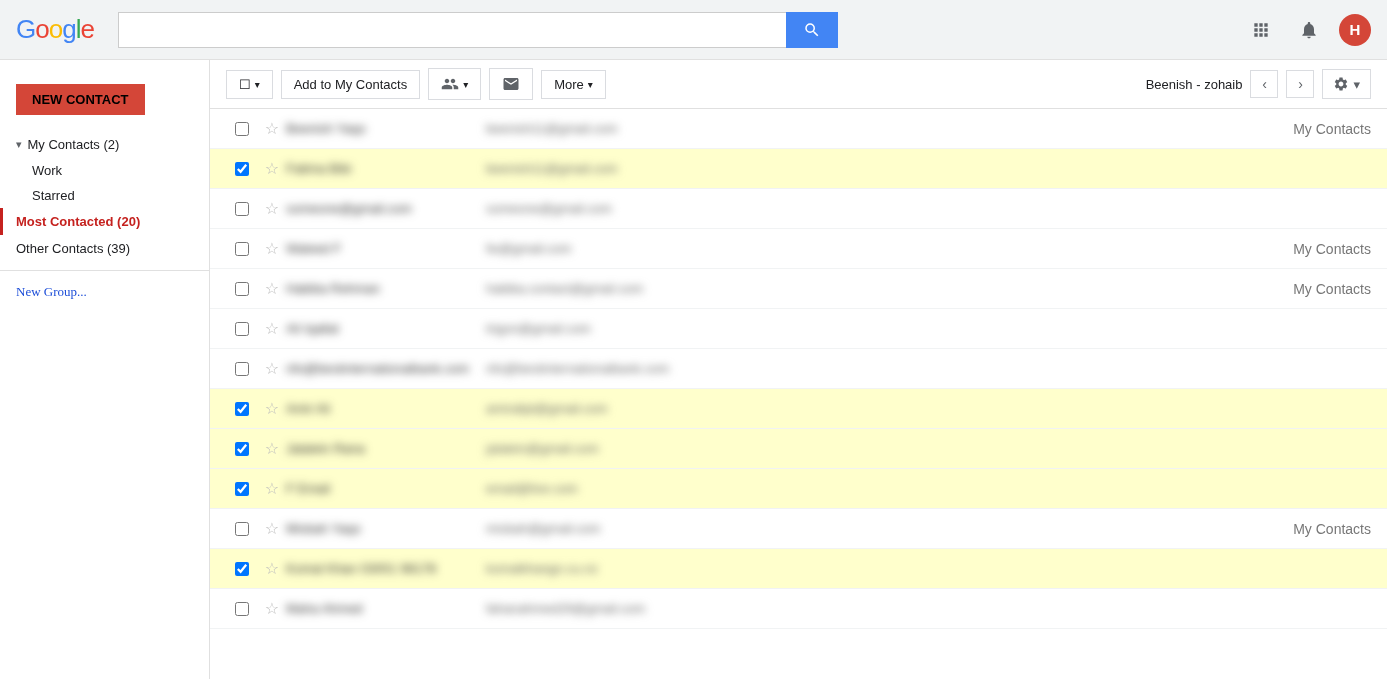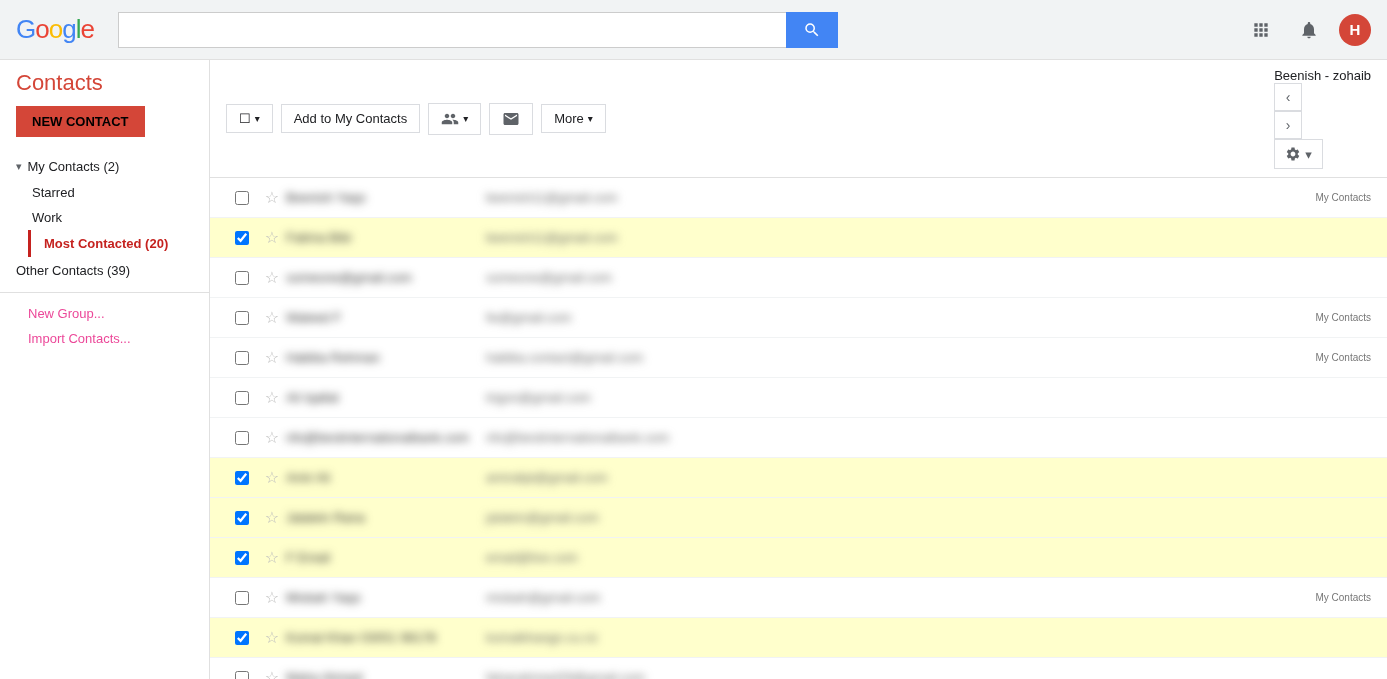--- a/index.html
+++ b/index.html
@@ -121,43 +121,43 @@
       cursor: pointer;
       color: #202124;
       font-size: 13px;
       position: relative;
     }
     .sidebar-item.active {
       color: #c5221f;
       font-weight: bold;
       border-left: 3px solid #c5221f;
       padding-left: 13px;
-      margin-left: 28px;
     }
     .sidebar-item .arrow {
       margin-right: 6px;
       font-size: 11px;
       color: #5f6368;
     }
     .sidebar-subitem {
       padding: 5px 16px 5px 32px;
       cursor: pointer;
       color: #202124;
       font-size: 13px;
     }
     .sidebar-divider {
       height: 1px;
       background: #e0e0e0;
       margin: 8px 0;
     }
     .sidebar-link {
-      padding: 5px 28px;
-      cursor: pointer;
-      color: #ec4899;
-      font-size: 13px;
+      padding: 5px 16px;
+      cursor: pointer;
+      color: #1d4ed8;
+      font-size: 13px;
+      font-family: Liberation Serif, serif;
     }
 
     
     .contacts-area {
       flex: 1;
       display: flex;
       flex-direction: column;
       background: #fff;
       overflow: hidden;
     }
@@ -180,22 +180,22 @@
       background: #fff;
       cursor: pointer;
       font-size: 13px;
       color: #202124;
     }
     .tb-btn .chevron { font-size: 10px; }
 
     .toolbar-right {
       margin-left: auto;
       display: flex;
-      align-items: flex-start;
-      flex-direction: column;
+      align-items: center;
+      gap: 8px;
     }
     .contact-name-nav {
       font-size: 13px;
       color: #202124;
       font-weight: 500;
     }
     .nav-arrow-btn {
       width: 28px; height: 28px;
       border: 1px solid #dadce0;
       background: #fff;
@@ -267,21 +267,21 @@
     .contact-email {
       flex: 1;
       font-size: 13px;
       color: #666;
       overflow: hidden;
       white-space: nowrap;
       text-overflow: ellipsis;
       filter: blur(4px);
     }
     .contact-tag {
-      font-size: 10px;
+      font-size: 14px;
       color: #777;
       margin-left: 8px;
       flex-shrink: 0;
     }
 
     
     .contact-list::-webkit-scrollbar { width: 8px; }
     .contact-list::-webkit-scrollbar-track { background: #f1f3f4; }
     .contact-list::-webkit-scrollbar-thumb { background: #bdbdbd; border-radius: 4px; }
 
@@ -325,39 +325,37 @@
           <path d="M12 22c1.1 0 2-.9 2-2h-4c0 1.1.9 2 2 2zm6-6v-5c0-3.07-1.64-5.64-4.5-6.32V4c0-.83-.67-1.5-1.5-1.5s-1.5.67-1.5 1.5v.68C7.63 5.36 6 7.92 6 11v5l-2 2v1h16v-1l-2-2z"></path>
         </svg>
     </button>
     <div class="avatar-btn">H</div>
   </div>
 </div>
 
 <div class="main-layout">
 
   <div class="sidebar">
-    <div class="contacts-title">Contacts</div>
     <div style="height:12px"></div>
     <button class="new-contact-btn">NEW CONTACT</button>
 
     <div class="sidebar-section">
       <div class="sidebar-item">
         <span class="arrow">▾</span>
         <span>My Contacts (2)</span>
       </div>
+      <div class="sidebar-subitem">Work</div>
       <div class="sidebar-subitem">Starred</div>
-      <div class="sidebar-subitem">Work</div>
       <div class="sidebar-item active">Most Contacted (20)</div>
       <div class="sidebar-item">Other Contacts (39)</div>
     </div>
 
     <div class="sidebar-divider"></div>
 
     <div class="sidebar-link">New Group...</div>
-    <div class="sidebar-link">Import Contacts...</div>
   </div>
 
   <div class="contacts-area">
 
     <div class="toolbar">
       <button class="tb-btn">
         <span>☐</span>
         <span class="chevron">▾</span>
       </button>
 

